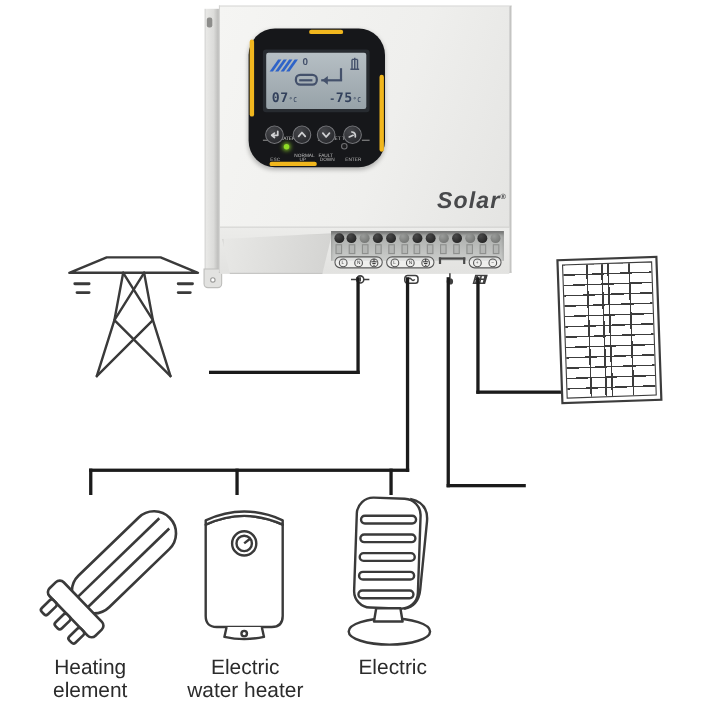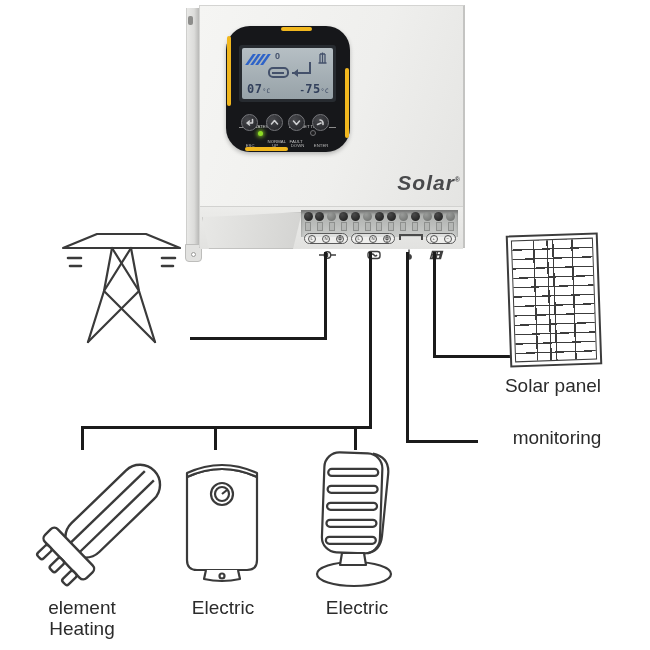--- a/index.html
+++ b/index.html
@@ -346,59 +346,58 @@
         <path d="M10,30 H23 M12,38 H23 M104,30 H117 M104,38 H115" stroke-width="2.6"></path>
       </g>
     </svg>
   </div>
   <div class="lbl" style="left:76px;top:348px;width:120px">
   </div>
 
   <div class="solar-big">
     <div class="solar-grid"></div>
   </div>
-  <div class="lbl" style="left:483px;top:375px;width:140px">Solar panel</div>
 
   <div class="lbl" style="left:478px;top:427px;width:158px">
-    <div>monitoring</div>
   </div>
 
   <div class="line-art" style="left:12px;top:446px">
     <svg width="165" height="150" viewBox="0 0 165 150">
       <g fill="#fff" stroke="#3a3a3a" stroke-width="2.4" stroke-linejoin="round" transform="rotate(46 46 118)">
         <rect x="26" y="-16" width="40" height="116" rx="20"></rect>
         <line x1="39.5" y1="-9" x2="39.5" y2="94"></line>
         <line x1="52.5" y1="-9" x2="52.5" y2="94"></line>
         <rect x="16" y="94" width="60" height="18" rx="5"></rect>
         <rect x="24" y="112" width="8" height="15" rx="2.5"></rect>
         <rect x="42" y="112" width="8" height="15" rx="2.5"></rect>
         <rect x="60" y="112" width="8" height="15" rx="2.5"></rect>
       </g>
     </svg>
   </div>
   <div class="lbl" style="left:22px;top:597px;width:120px">
+    <div>Heating</div>
     <div>element</div>
-    <div>Heating</div>
   </div>
 
   <div class="line-art" style="left:182px;top:452px">
     <svg width="80" height="140" viewBox="0 0 80 140">
       <g fill="#fff" stroke="#3a3a3a" stroke-width="2.2" stroke-linejoin="round">
         <path d="M5,25 Q40,9 75,25 L75,108 Q75,118 65,118 L15,118 Q5,118 5,108 Z"></path>
         <path d="M5,25 Q40,9 75,25 L75,21 Q40,5 5,21 Z"></path>
         <circle cx="40" cy="42" r="11"></circle>
         <circle cx="40" cy="42" r="7"></circle>
         <line x1="40" y1="42" x2="45" y2="38"></line>
         <path d="M24,118 L22,127 Q40,131 58,127 L56,118"></path>
         <circle cx="40" cy="124" r="2.5"></circle>
       </g>
     </svg>
   </div>
   <div class="lbl" style="left:148px;top:597px;width:150px">
     <div>Electric</div>
+    <div>water heater</div>
   </div>
 
   <div class="line-art" style="left:311px;top:447px">
     <svg width="92" height="150" viewBox="0 0 92 150">
       <g fill="#fff" stroke="#3a3a3a" stroke-width="2.2" stroke-linejoin="round">
         <g transform="rotate(2 45 60)">
           <rect x="12" y="6" width="58" height="100" rx="15"></rect>
           <path d="M60,6 Q77,9 76,26 L72,88 Q71,103 58,106" fill="none"></path>
           <rect x="16" y="22" width="50" height="7" rx="3.5" transform="rotate(-2 41 25)"></rect>
           <rect x="16" y="39" width="50" height="7" rx="3.5" transform="rotate(-2 41 42)"></rect>

